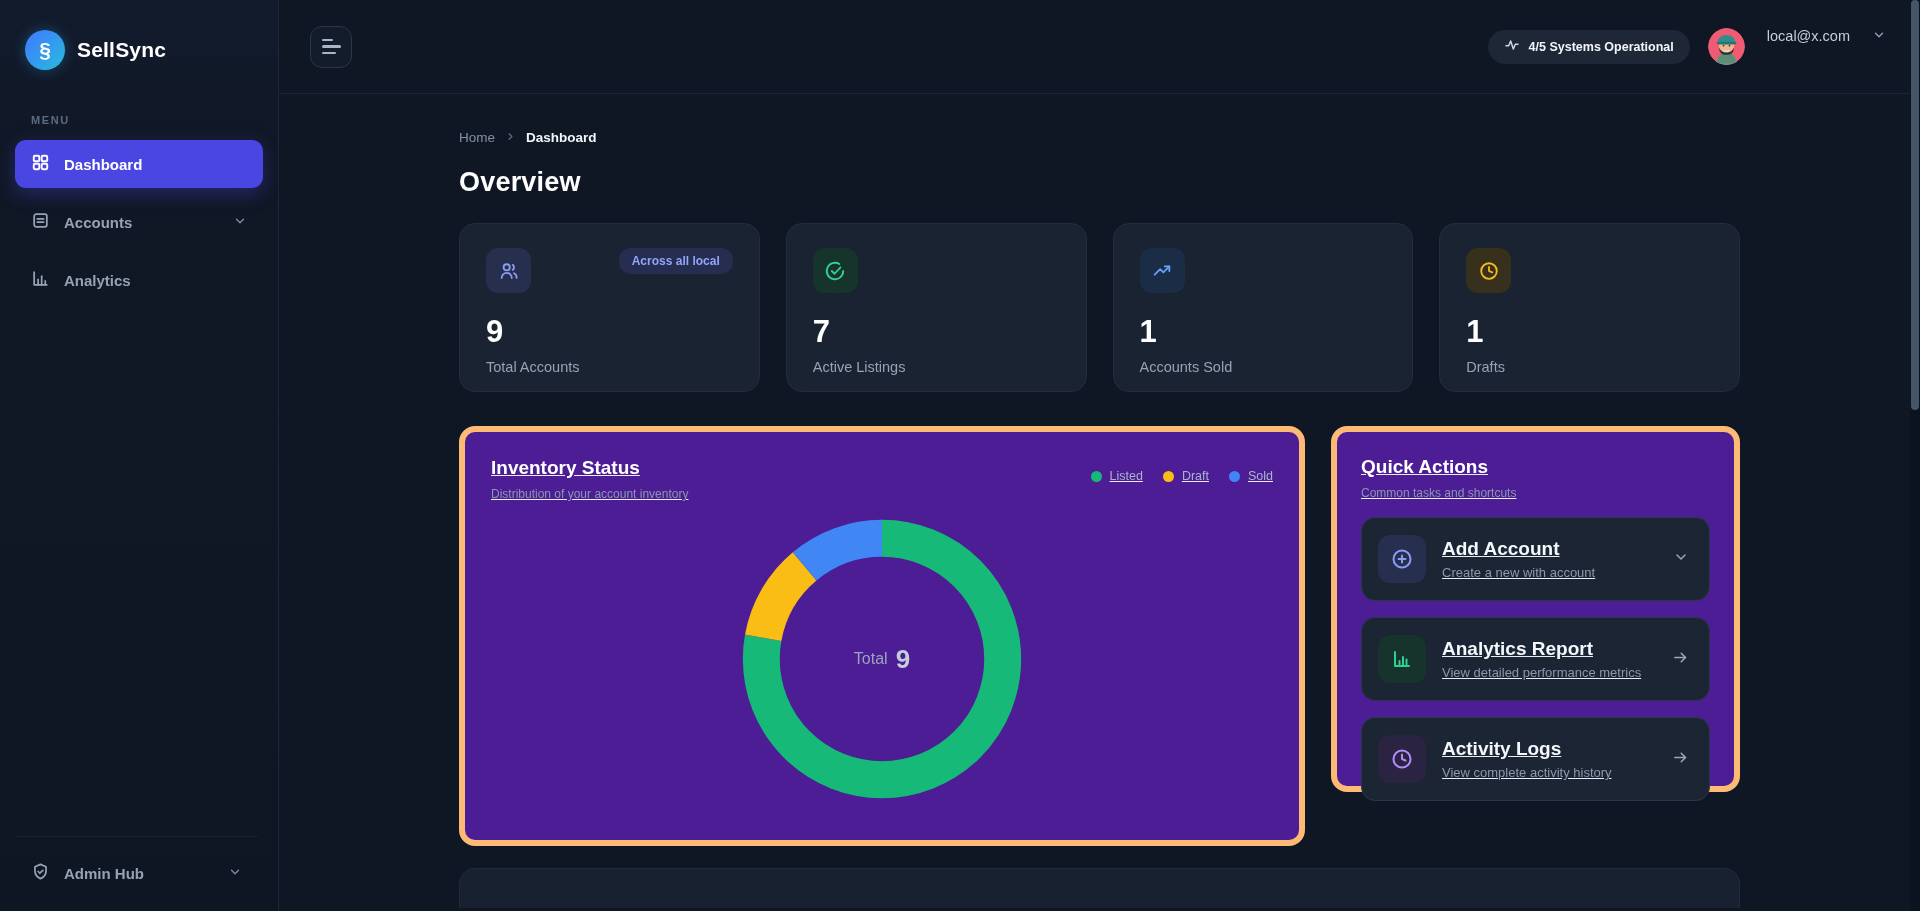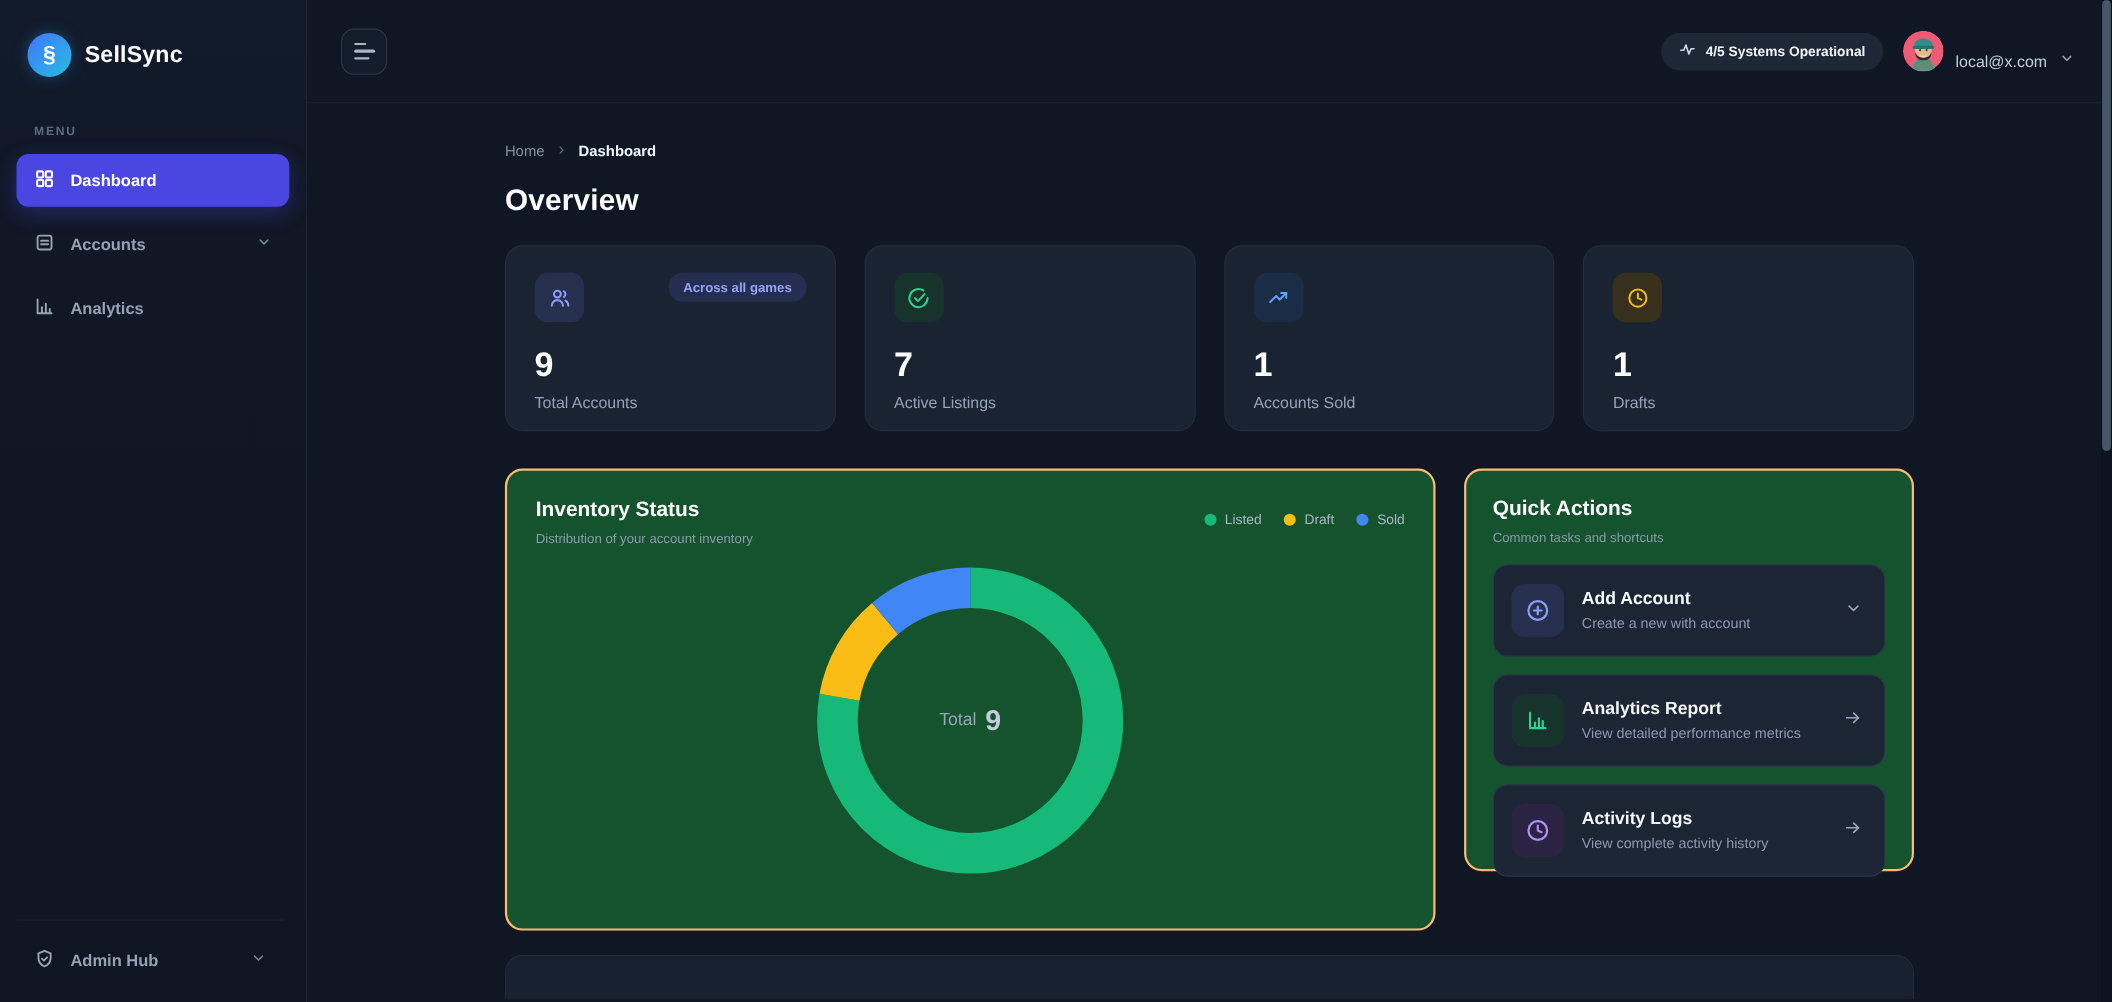--- a/index.html
+++ b/index.html
@@ -62,21 +62,21 @@
   .burger-btn i:nth-child(1){ width:11px; }
   .burger-btn i:nth-child(2){ width:19px; }
   .burger-btn i:nth-child(3){ width:14px; }
   .topbar-right { margin-left:auto; display:flex; align-items:center; gap:18px; }
   .status-pill {
     display:flex; align-items:center; gap:9px;
     background:#1d2736; border-radius:18px; height:34px; padding:0 16px;
     color:#f2f6fb; font-size:12.5px; font-weight:bold; cursor:pointer;
   }
   .status-pill svg { color:#cfd9e6; }
-  .user-menu { display:flex; align-items:flex-end; gap:11px; cursor:pointer; }
+  .user-menu { display:flex; align-items:flex-start; gap:22px; cursor:pointer; }
   .avatar { width:37px; height:37px; border-radius:50%; overflow:hidden; flex:0 0 auto; }
   .user-email { font-size:14.5px; color:#c4cedb; }
   .user-menu .chev { color:#93a0b2; }
   
   .content { flex:1; overflow:hidden; }
   .container { width:1281px; margin:0 auto; }
   .breadcrumb { display:flex; align-items:center; gap:10px; margin-top:36px; font-size:13.5px; }
   .crumb-muted { color:#8391a5; cursor:pointer; }
   .crumb-sep { color:#5f6d82; font-size:11px; }
   .crumb-current { color:#f2f6fb; font-weight:bold; }
@@ -101,21 +101,21 @@
   .stat-badge {
     background:rgba(99,102,241,.16); color:#93a5f7;
     font-size:12px; font-weight:bold; border-radius:12px;
     padding:6px 13px;
   }
   .stat-value { margin-top:21px; font-size:31px; font-weight:bold; color:#ffffff; }
   .stat-label { margin-top:9px; font-size:14.5px; color:#94a3b8; }
   
   .row2 { display:flex; gap:26px; margin-top:34px; }
   .panel {
-    background:#14532d; border:2px solid #fdba74; border-radius:16px; padding:25px 26px;
+    background:#4c1d95; border:6px solid #fdba74; border-radius:16px; padding:25px 26px;text-decoration:underline;
   }
   .inventory-panel { width:846px; height:420px; }
   .panel-head { display:flex; align-items:flex-start; justify-content:space-between; }
   .panel-title { font-size:19px; font-weight:bold; color:#ffffff; }
   .panel-subtitle { margin-top:8px; font-size:12px; color:#8b99ad; }
   .legend { display:flex; gap:20px; margin-top:12px; }
   .legend-item { display:flex; align-items:center; gap:8px; font-size:12.5px; color:#aab6c6; }
   .legend-dot { width:11px; height:11px; border-radius:50%; background:#888; }
   .donut-wrap { position:relative; width:284px; height:284px; margin:16px auto 0 auto; }
   .donut-wrap svg { width:284px; height:284px; }
@@ -130,21 +130,21 @@
   .actions-list { margin-top:17px; display:flex; flex-direction:column; gap:16px; }
   .action-card {
     height:84px; border:1px solid #2b3749; border-radius:14px; background:#1b2534;
     display:flex; align-items:center; gap:16px; padding:0 20px 0 16px; cursor:pointer;
   }
   .action-icon {
     width:48px; height:48px; border-radius:12px;
     display:flex; align-items:center; justify-content:center; flex:0 0 auto;
   }
   .action-text { display:flex; flex-direction:column; gap:5px; }
-  .action-title { font-size:16px; font-weight:bold; color:#f4f7fb; }
+  .action-title { font-size:19px; font-weight:bold; color:#f4f7fb; }
   .action-sub { font-size:13px; color:#8b99ad; }
   .action-trailing { margin-left:auto; color:#9aa7ba; }
   
   .bottom-panel {
     margin-top:22px; height:40px; background:#18212f;
     border:1px solid #202b3d; border-bottom:none;
     border-radius:16px 16px 0 0;
   }
   
   .scrollbar-track {
@@ -286,21 +286,21 @@
         <div class="stat-card">
           <div class="stat-top">
             <div class="stat-icon tile-indigo">
               <svg width="22" height="22" viewBox="0 0 24 24" fill="none" stroke="currentColor" stroke-width="2" stroke-linecap="round" stroke-linejoin="round">
                 <circle cx="9.5" cy="8" r="3.4"></circle>
                   <path d="M4 19.5a5.5 5.5 0 0 1 11 0"></path>
                 <path d="M16 5.2a3.4 3.4 0 0 1 0 5.6"></path>
                   <path d="M17.5 14.5a5.5 5.5 0 0 1 2.8 5"></path>
               </svg>
             </div>
-            <span class="stat-badge">Across all games</span>
+            <span class="stat-badge">Across all local</span>
           </div>
           <div class="stat-value">9</div>
           <div class="stat-label">Total Accounts</div>
         </div>
 
         <div class="stat-card">
           <div class="stat-top">
             <div class="stat-icon tile-green">
               <svg width="22" height="22" viewBox="0 0 24 24" fill="none" stroke="currentColor" stroke-width="2" stroke-linecap="round" stroke-linejoin="round">
                 <path d="M21 12a9 9 0 1 1-4.2-7.6"></path>

